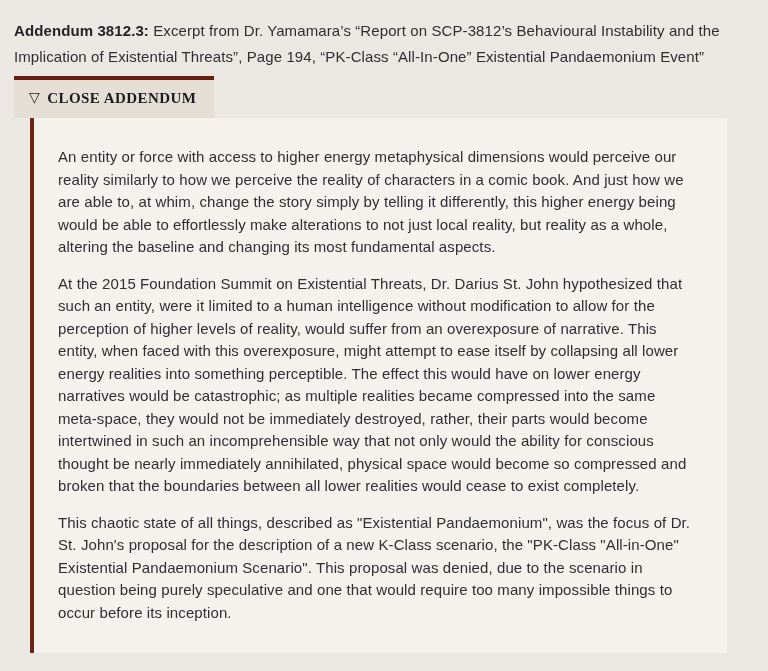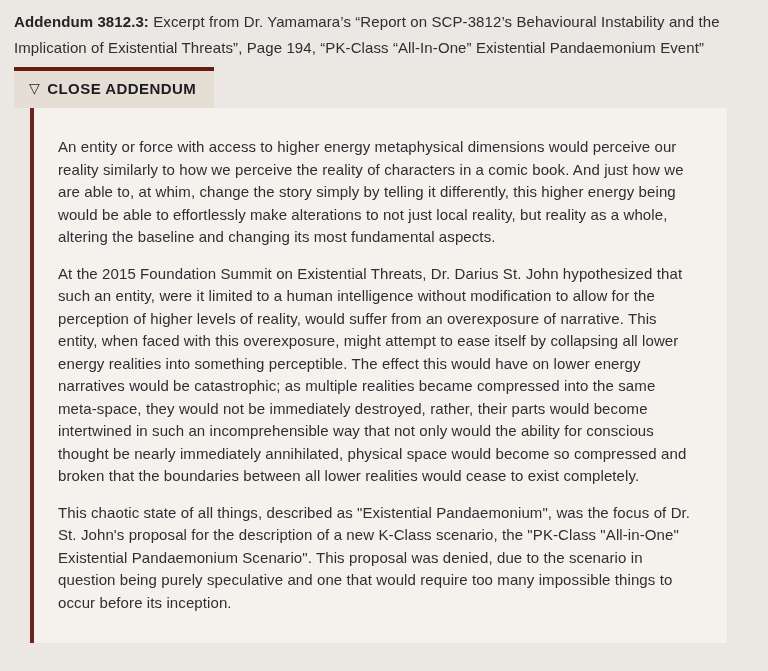--- a/index.html
+++ b/index.html
@@ -12,41 +12,41 @@
     overflow: hidden;
     background: #ebe7e2;
     font-family: "Liberation Sans", sans-serif;
     color: #2e2e33;
     -webkit-font-smoothing: antialiased;
   }
   .page {
     box-sizing: border-box;
     width: 768px;
     height: 603px;
-    padding: 9px 14px 0 14px;
+    padding: 18px 14px 0 14px;
   }
   .addendum-title {
     margin: 0;
     font-size: 15px;
     line-height: 1.7;
     letter-spacing: 0.1px;
     color: #2e2e33;
   }
   .addendum-title strong {
     font-weight: 700;
     color: #232328;
   }
   .toggle-btn {
     display: block;
     margin: 7px 0 0 0;
     border: 0;
     border-top: 4px solid #641f11;
     background: #e5ded4;
     padding: 9px 18px 10px 15px;
-    font-family: Liberation Sans, sans-serif;
+    font-family: Liberation Serif, serif;
     font-size: 15px;
     line-height: 18px;
     font-weight: 700;
     letter-spacing: 0.03em;
     color: #1b1b22;
     cursor: pointer;
     text-align: right;
   }
   .toggle-btn .tri {
     font-weight: 400;

